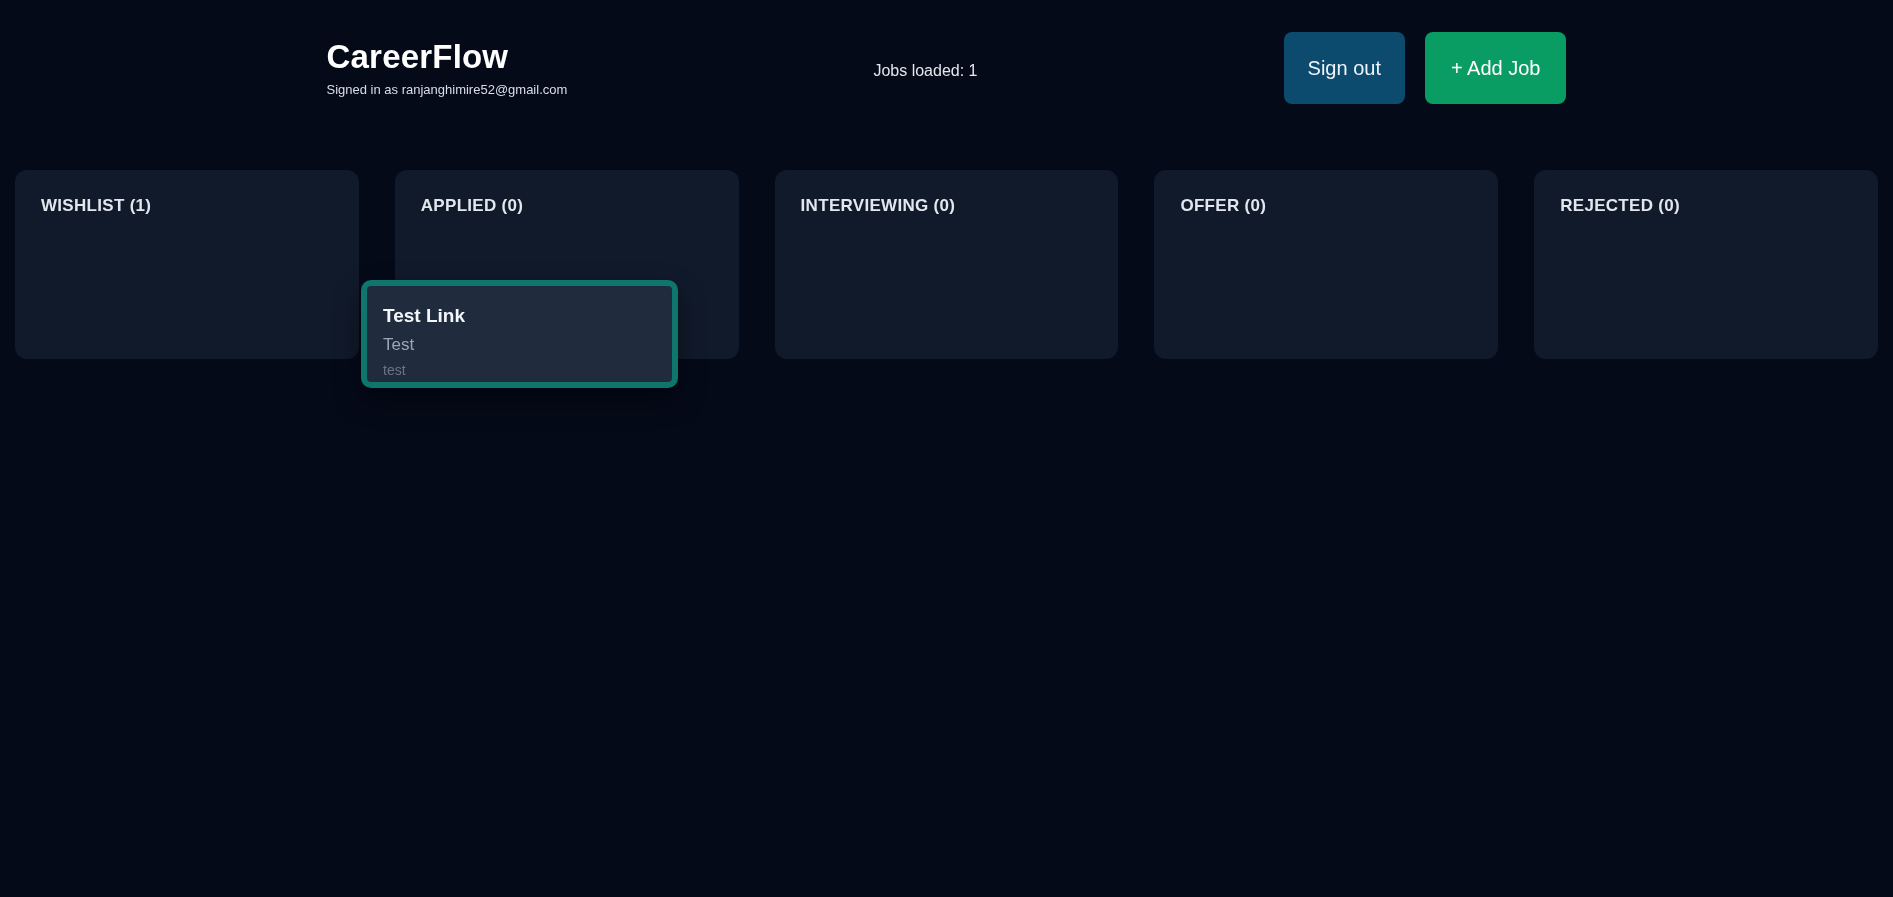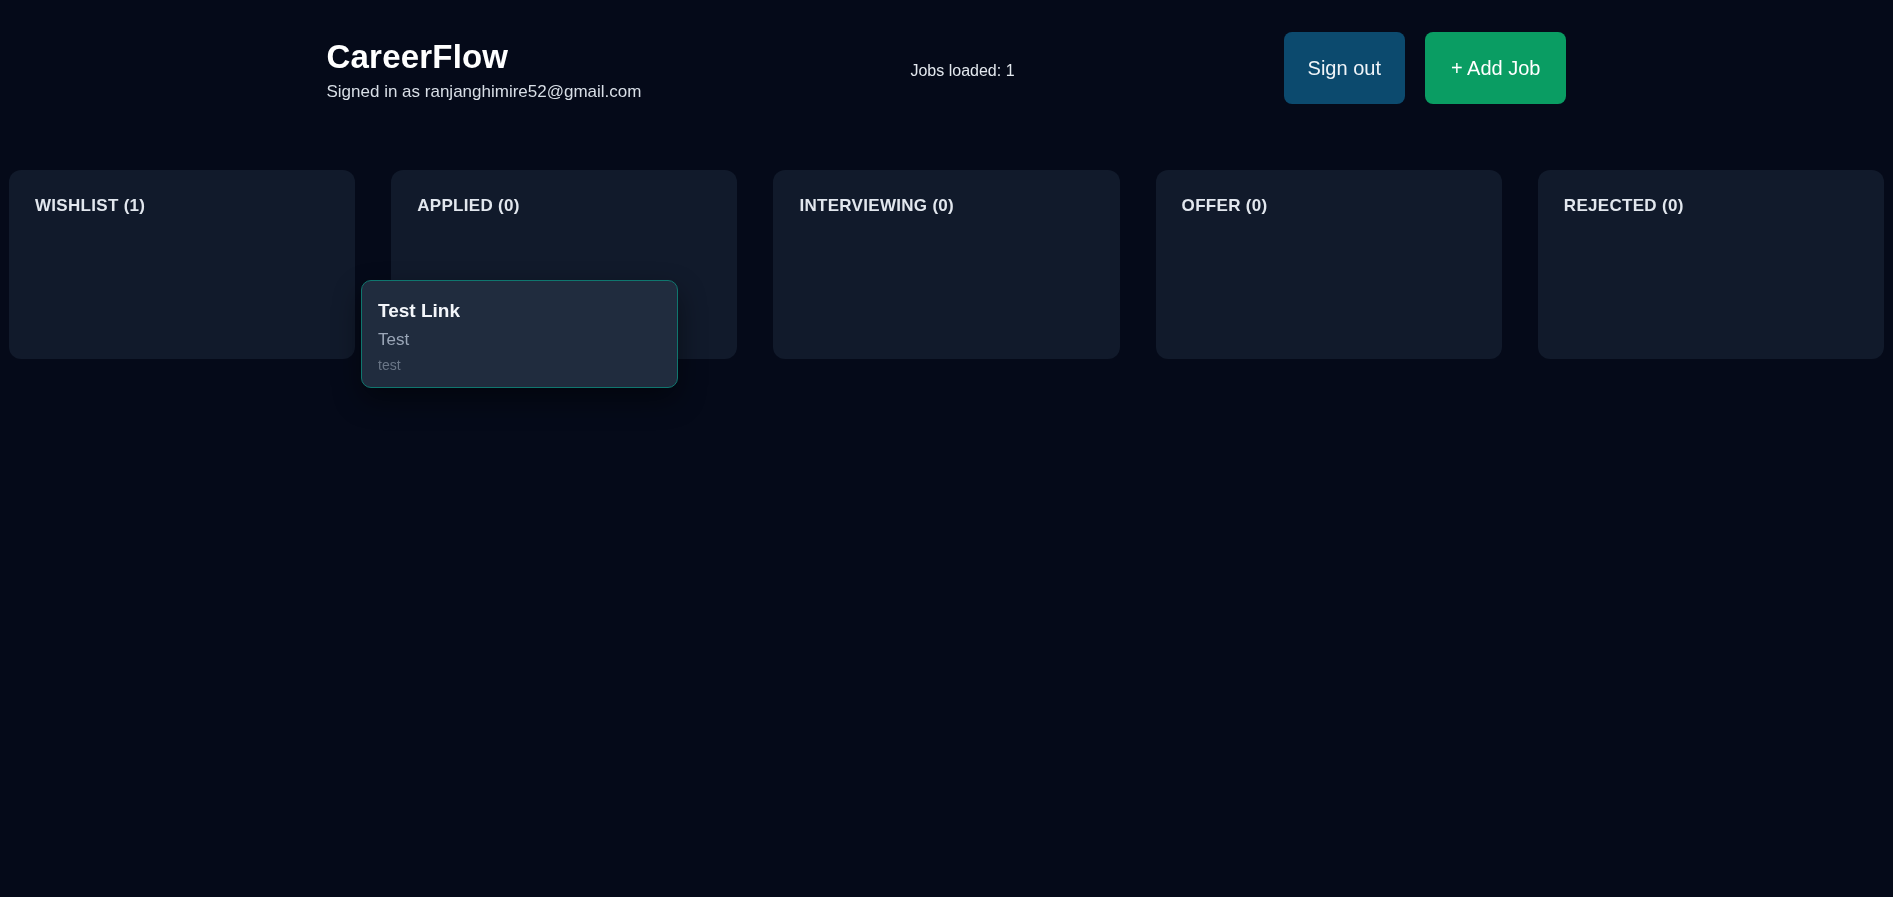--- a/index.html
+++ b/index.html
@@ -25,21 +25,21 @@
   .app-title {
     color: #ffffff;
     font-size: 33px;
     font-weight: 700;
     letter-spacing: 0.2px;
     line-height: 1.15;
   }
   .signed-in {
     margin-top: 6px;
     color: #d9dfe7;
-    font-size: 17px;
+    font-size: 13px;
     font-weight: 400;
   }
   .jobs-status {
     margin-top: 32px;
     color: #e3e8ee;
     font-size: 16px;
   }
   .header-actions {
     display: flex;
     gap: 20px;
@@ -67,21 +67,21 @@
     color: #ffffff;
     padding: 0 26px;
     min-width: 132px;
     text-align: center;
   }
 
   
   .board {
     display: flex;
     gap: 36px;
-    padding: 0 9px;
+    padding: 0 15px;
   }
   .column {
     flex: 1 1 0;
     height: 189px;
     background: #111a2b;
     border-radius: 12px;
     padding: 26px 26px;
   }
   .column-label {
     color: #e2e7ee;
@@ -91,21 +91,21 @@
   }
 
   
   .job-card {
     position: absolute;
     left: 361px;
     top: 280px;
     width: 317px;
     height: 108px;
     background: #202c3e;
-    border: 1px solid #0f766e;
+    border: 6px solid #0f766e;
     border-radius: 10px;
     padding: 19px 16px 0 16px;
     box-shadow: 0 12px 28px rgba(0,0,0,0.45);
     cursor: grab;
   }
   .job-card-title {
     color: #f3f6fa;
     font-size: 19px;
     font-weight: 700;
   }

